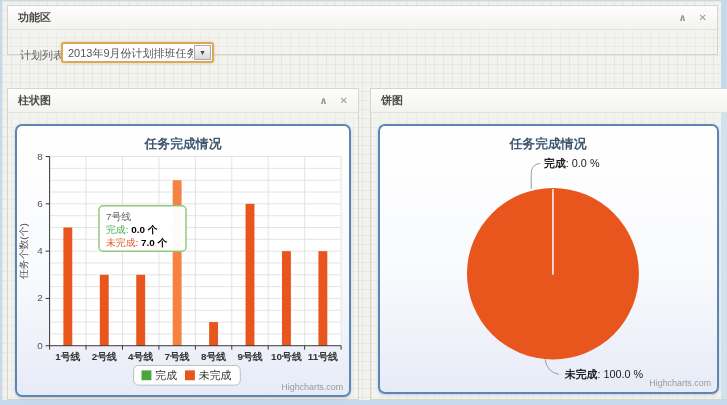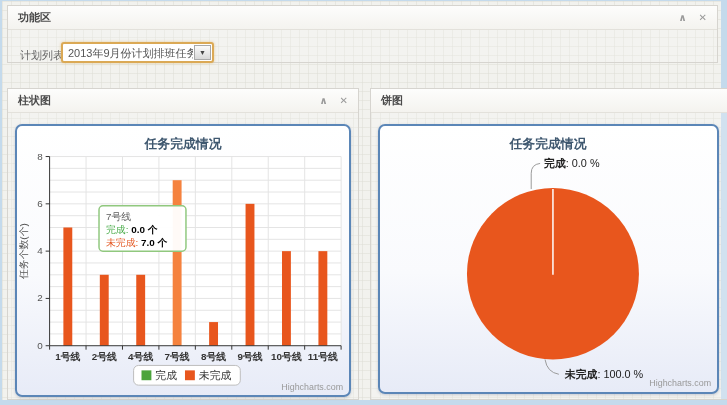--- a/index.html
+++ b/index.html
@@ -25,21 +25,21 @@
   .chartbox{position:absolute;left:7px;top:35px;border:2px solid #5b86b7;border-radius:7px;
     background:linear-gradient(#ffffff 0%,#f9fafd 55%,#e7ebf7 100%);
     box-shadow:0 1px 3px rgba(100,110,140,.30);box-sizing:border-box;padding-left:9px;}
   .chartbox svg{position:absolute;left:0;top:0;width:100%;height:100%;}
 </style>
 </head>
 <body>
 
 <div id="stage">
 
-  <div class="panel" style="left:5px;top:4px;width:711px;height:58px;">
+  <div class="panel" style="left:5px;top:4px;width:711px;height:50px;">
     <div class="panel-h">
       <span class="panel-title">功能区</span>
       <span class="panel-tools">
         <span class="tool-ico">∧</span>
         <span class="tool-ico">✕</span>
       </span>
     </div>
     <span class="fa-label">计划列表:</span>
     <div class="combo">
       <span class="combo-text">2013年9月份计划排班任务计</span>

